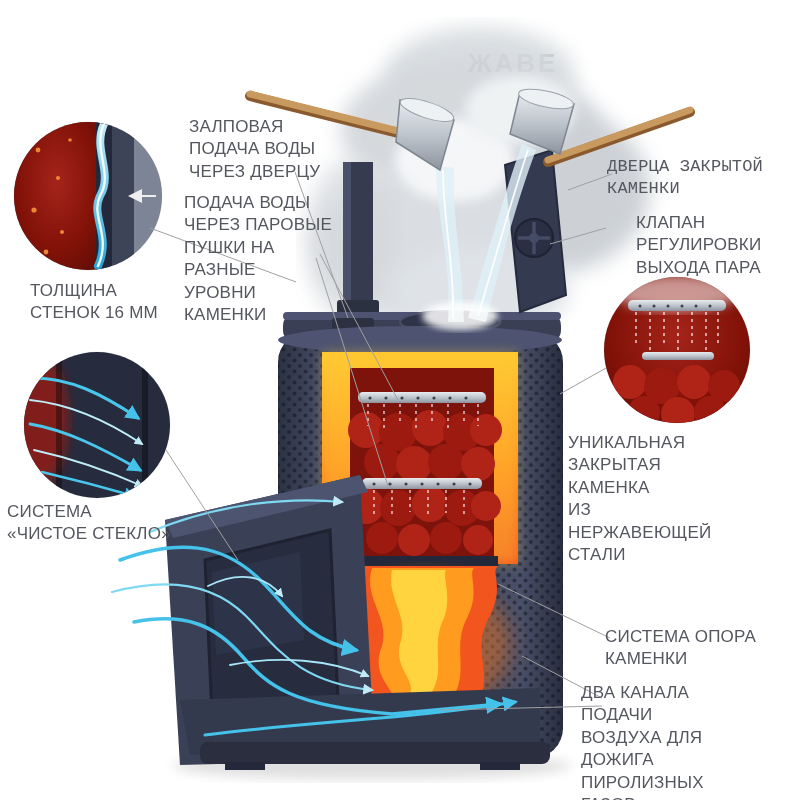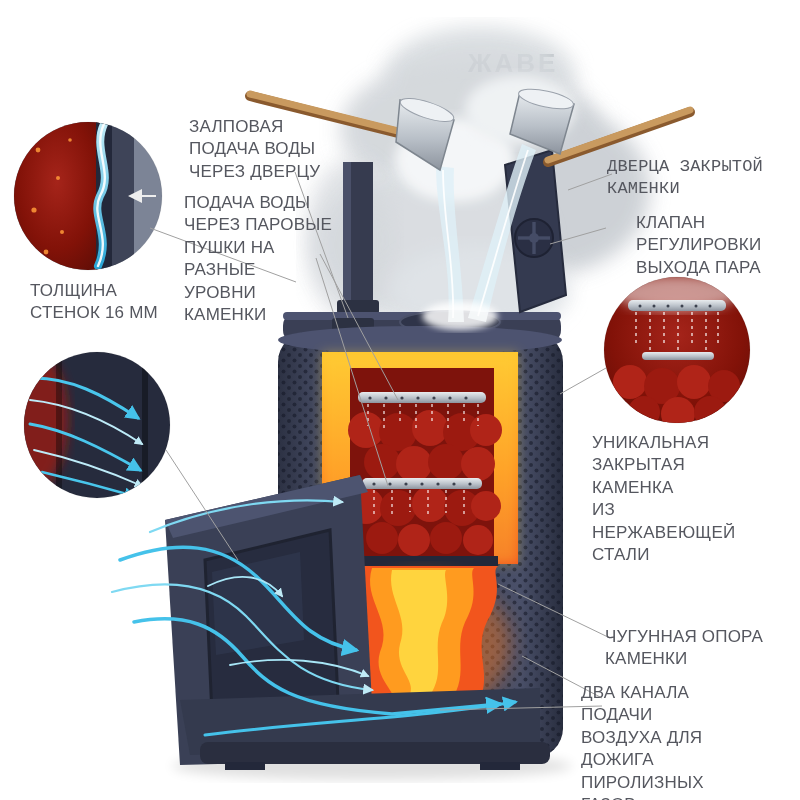--- a/index.html
+++ b/index.html
@@ -343,27 +343,29 @@
 
 <div class="callout" style="left:189px;top:116px;width:150px;">ЗАЛПОВАЯ
 ПОДАЧА ВОДЫ
 ЧЕРЕЗ ДВЕРЦУ</div>
 <div class="callout" style="left:184px;top:192px;width:156px;">ПОДАЧА ВОДЫ
 ЧЕРЕЗ ПАРОВЫЕ
 ПУШКИ НА РАЗНЫЕ
 УРОВНИ КАМЕНКИ</div>
 <div class="callout" style="left:30px;top:280px;width:140px;">ТОЛЩИНА
 СТЕНОК 16 ММ</div>
+<div class="callout" style="left:7px;top:501px;width:180px;">СИСТЕМА
+«ЧИСТОЕ СТЕКЛО»</div>
 <div class="callout" style="left:607px;top:156px;width:172px;font-family:Liberation Mono, monospace;">ДВЕРЦА ЗАКРЫТОЙ
 КАМЕНКИ</div>
 <div class="callout" style="left:636px;top:212px;width:184px;">КЛАПАН РЕГУЛИРОВКИ
 ВЫХОДА ПАРА</div>
-<div class="callout" style="left:592px;top:432px;width:170px;">УНИКАЛЬНАЯ
+<div class="callout" style="left:568px;top:432px;width:170px;">УНИКАЛЬНАЯ
 ЗАКРЫТАЯ КАМЕНКА
 ИЗ НЕРЖАВЕЮЩЕЙ
 СТАЛИ</div>
-<div class="callout" style="left:605px;top:626px;width:170px;">ЧУГУННАЯ ОПОРА
+<div class="callout" style="left:605px;top:626px;width:170px;">СИСТЕМА ОПОРА
 КАМЕНКИ</div>
 <div class="callout" style="left:581px;top:682px;width:176px;">ДВА КАНАЛА ПОДАЧИ
 ВОЗДУХА ДЛЯ ДОЖИГА
 ПИРОЛИЗНЫХ ГАЗОВ</div>
 
 </div>
 
 </body></html>

